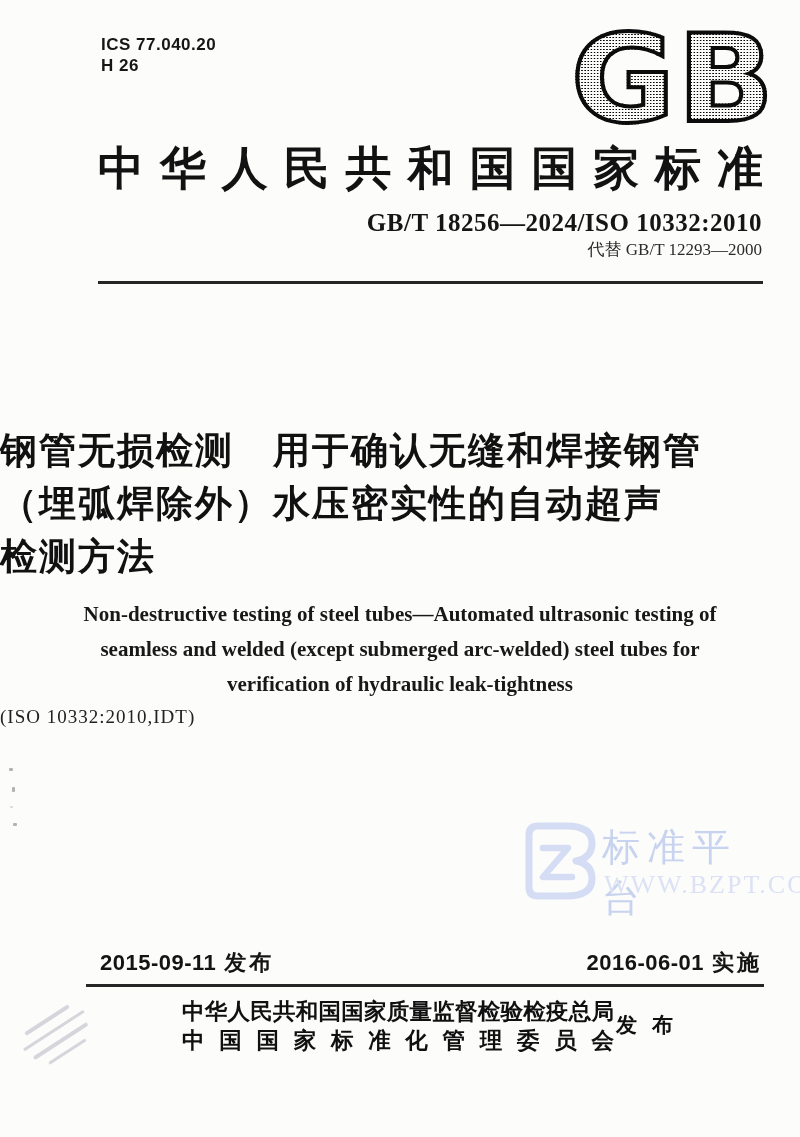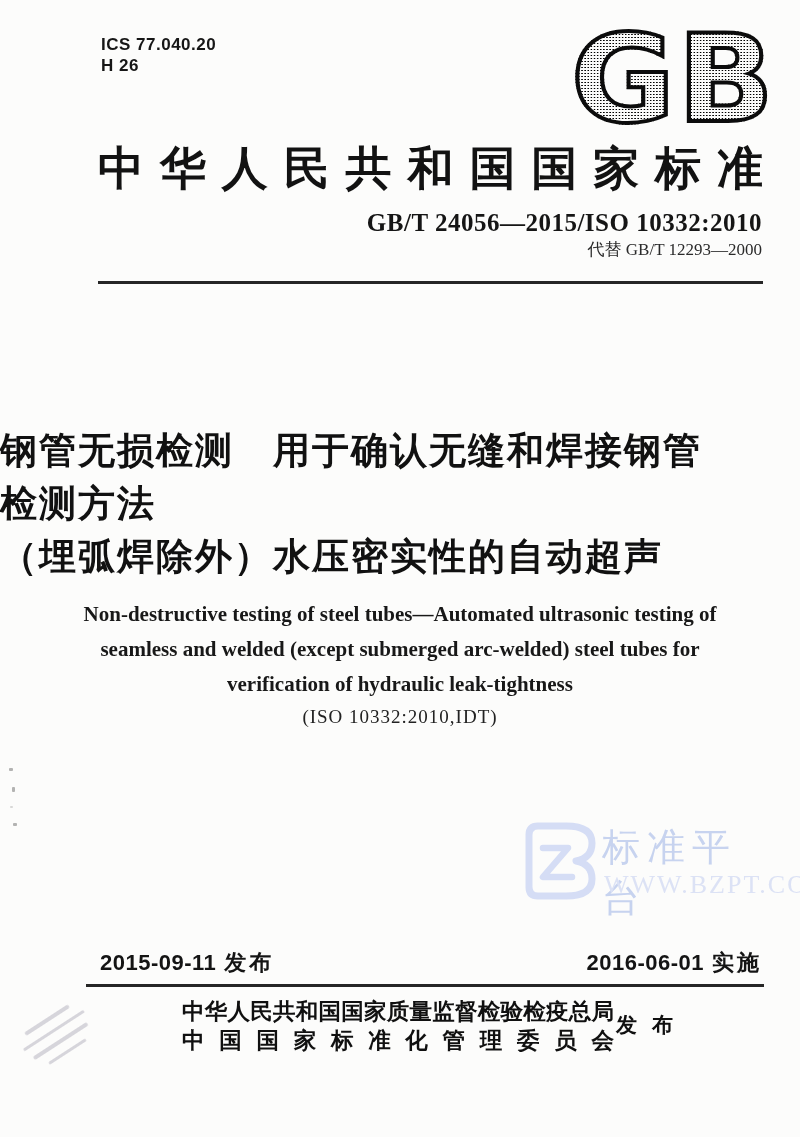--- a/index.html
+++ b/index.html
@@ -81,21 +81,20 @@
   .title-en {
     position: absolute; left: 0; top: 597px; width: 100%;
     text-align: center;
     font-family: "Liberation Serif", serif;
     font-weight: bold; font-size: 21px; line-height: 35px;
     color: #181818;
   }
 
   .iso-note {
     position: absolute; left: 0; top: 706px; width: 100%;
-    text-align: center;
     font-family: "Liberation Serif", serif;
     font-size: 19px; letter-spacing: 1px; color: #222;
   }
 
   
   .watermark {
     position: absolute; left: 520px; top: 814px; width: 230px; height: 95px;
   }
   .wm-logo { position: absolute; left: 0; top: 4px; }
   .wm-name {
@@ -164,29 +163,29 @@
 
   <div class="ics-block">
     <div>ICS 77.040.20</div>
     <div>H 26</div>
   </div>
 
   <div class="gb-logo">GB</div>
 
   <h1 class="heading">中华人民共和国国家标准</h1>
 
-  <div class="std-number">GB/T 24056—2015/ISO 10332:2010</div>
+  <div class="std-number">GB/T 18256—2024/ISO 10332:2010</div>
   <div class="replaces">代替 GB/T 12293—2000</div>
 
   <div class="rule rule-top"></div>
 
   <div class="title-zh">
     <div>钢管无损检测　用于确认无缝和焊接钢管</div>
+    <div>（埋弧焊除外）水压密实性的自动超声</div>
     <div>检测方法</div>
-    <div>（埋弧焊除外）水压密实性的自动超声</div>
   </div>
 
   <div class="title-en">
     <div>Non-destructive testing of steel tubes—Automated ultrasonic testing of</div>
     <div>seamless and welded (except submerged arc-welded) steel tubes for</div>
     <div>verification of hydraulic leak-tightness</div>
   </div>
 
   <div class="iso-note">(ISO 10332:2010,IDT)</div>
 

